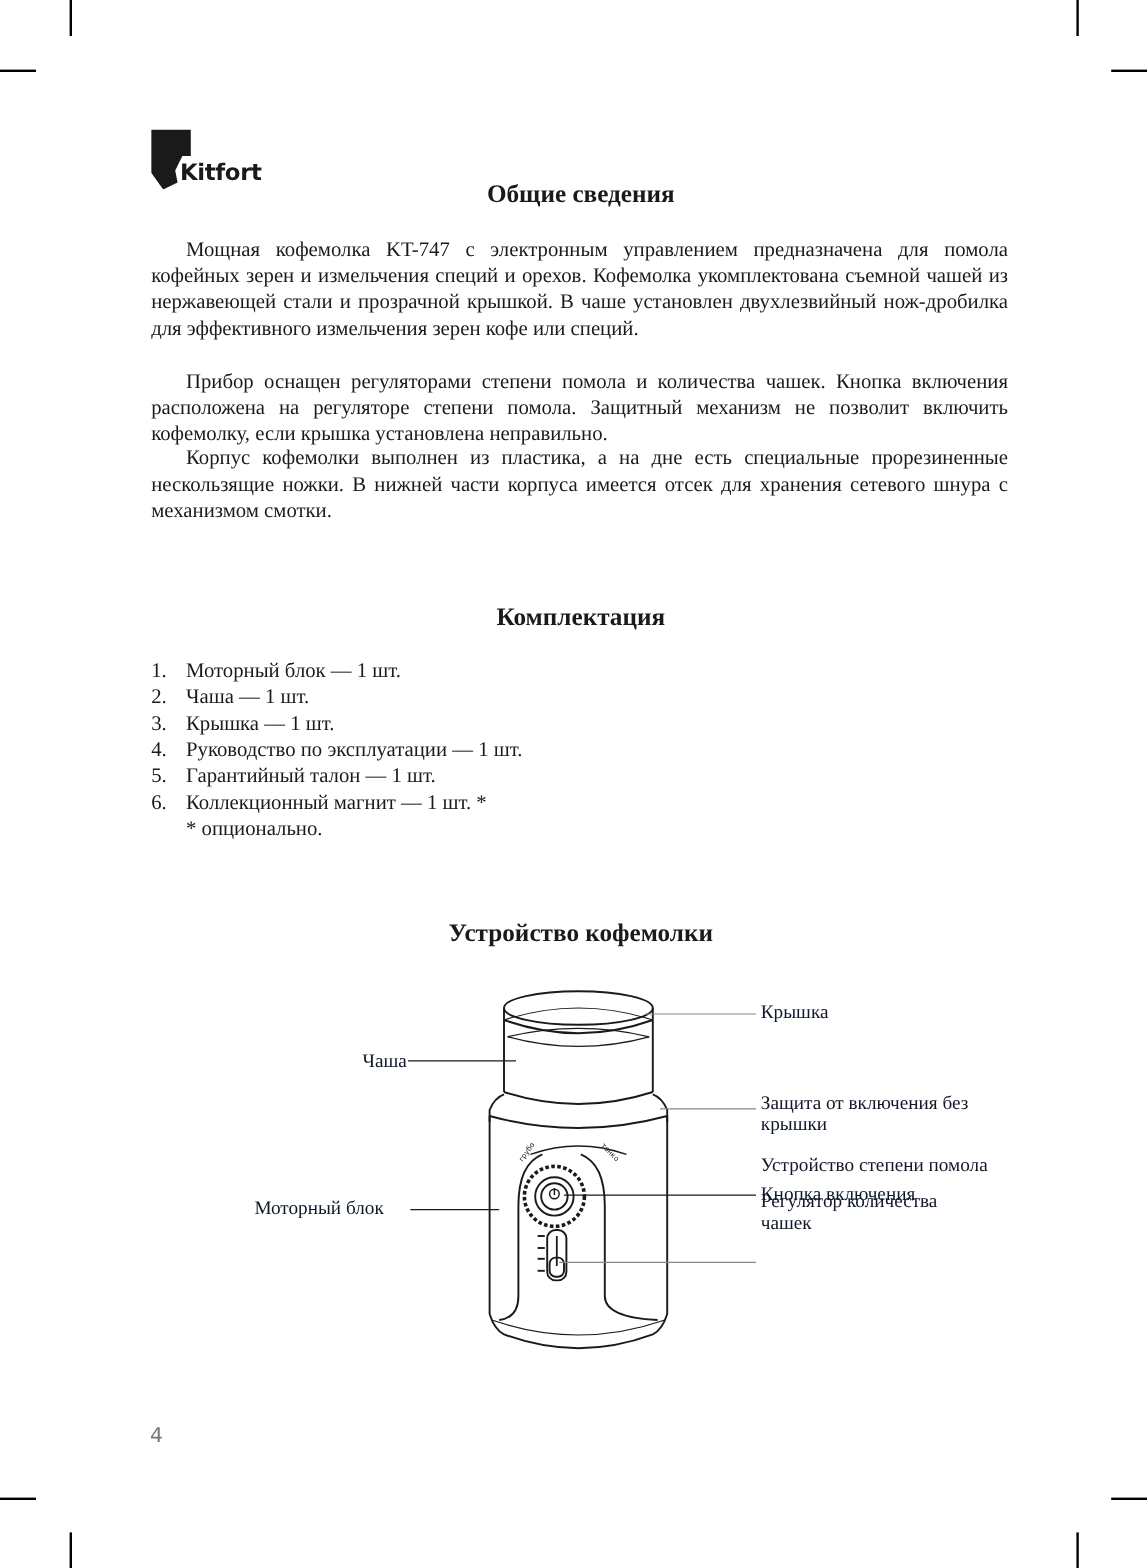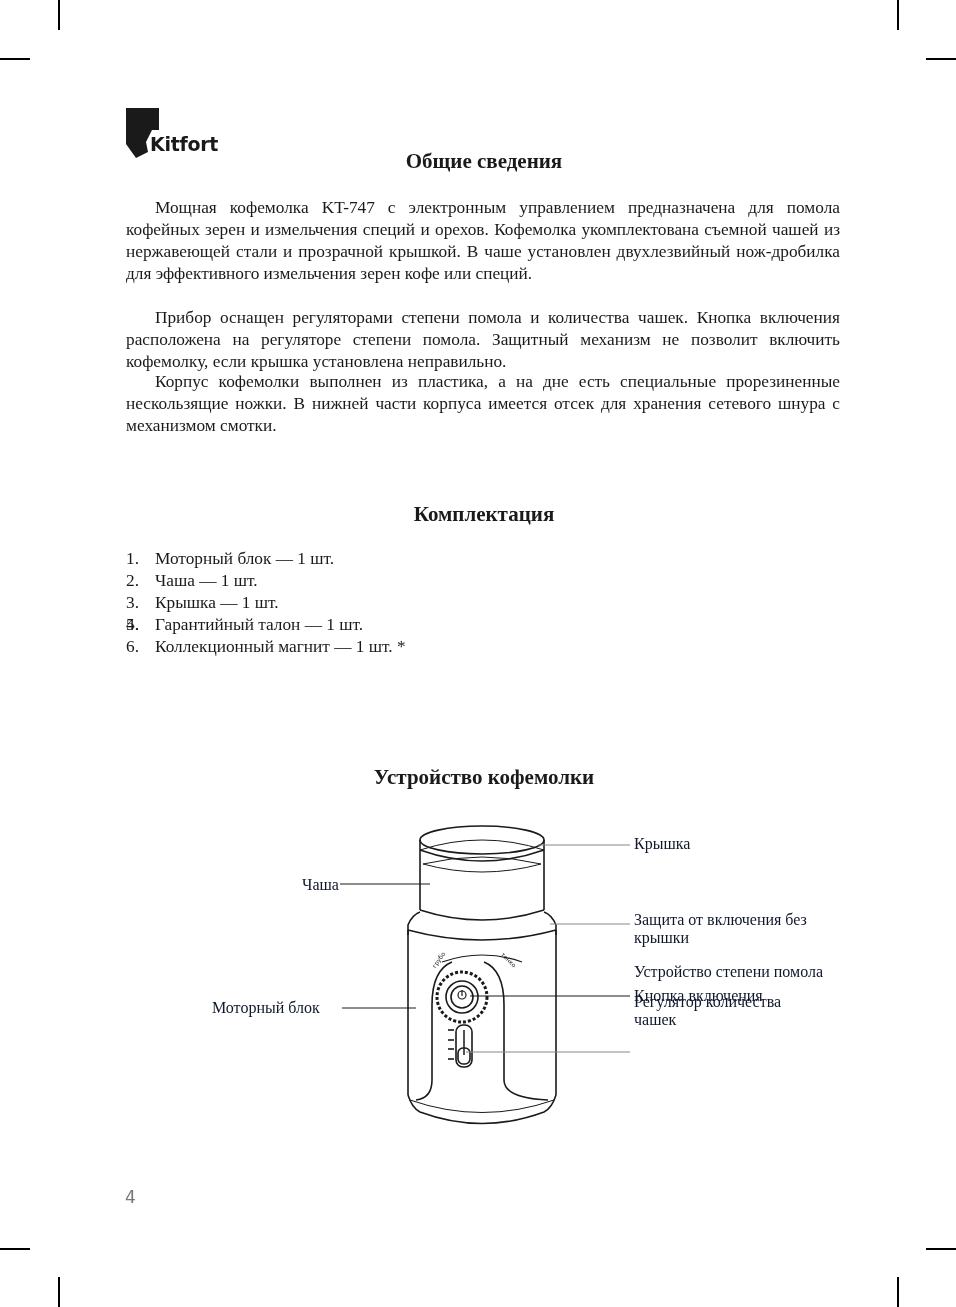--- a/index.html
+++ b/index.html
@@ -37,23 +37,24 @@
 <h2 style="top:149px;">Общие сведения</h2>
 <p class="para" style="top:197px;">Мощная кофемолка KT-747 с электронным управлением предназначена для помола кофейных зерен и измельчения специй и орехов. Кофемолка укомплектована съемной чашей из нержавеющей стали и прозрачной крышкой. В чаше установлен двухлезвийный нож-дробилка для эффективного измельчения зерен кофе или специй.</p>
 <p class="para" style="top:307px;">Прибор оснащен регуляторами степени помола и количества чашек. Кнопка включения расположена на регуляторе степени помола. Защитный механизм не позволит включить кофемолку, если крышка установлена неправильно.</p>
 <p class="para" style="top:371px;">Корпус кофемолки выполнен из пластика, а на дне есть специальные прорезиненные нескользящие ножки. В нижней части корпуса имеется отсек для хранения сетевого шнура с механизмом смотки.</p>
 
 <h2 style="top:502px;">Комплектация</h2>
 <ol class="kit">
   <li><span class="num">1.</span><span>Моторный блок — 1 шт.</span></li>
   <li><span class="num">2.</span><span>Чаша — 1 шт.</span></li>
   <li><span class="num">3.</span><span>Крышка — 1 шт.</span></li>
-  <li><span class="num">4.</span></li>
+  <li><span class="num">4.</span><span>Руководство по эксплуатации — 1 шт.</span></li>
   <li><span class="num">5.</span><span>Гарантийный талон — 1 шт.</span></li>
   <li><span class="num">6.</span><span>Коллекционный магнит — 1 шт. *</span></li>
+  <li class="note">* опционально.</li>
 </ol>
 
 <h2 style="top:765px;">Устройство кофемолки</h2>
 
 <svg class="diagram" width="956" height="1307" viewBox="0 0 956 1307">
   <g fill="none" stroke="#1a1a1a" stroke-width="1.6">
 
     <ellipse cx="482" cy="840" rx="62" ry="14" fill="#fff"></ellipse>
     <line x1="420" y1="840" x2="420" y2="850"></line>
     <line x1="544" y1="840" x2="544" y2="850"></line>

